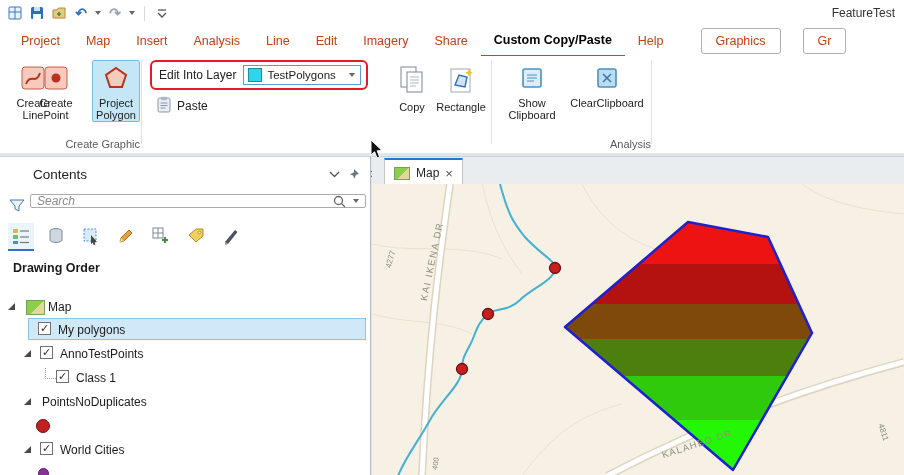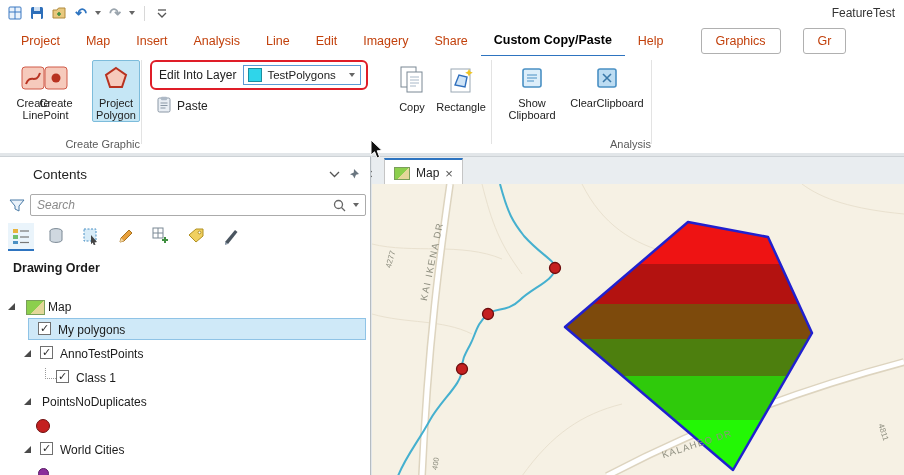--- a/index.html
+++ b/index.html
@@ -40,21 +40,21 @@
   .small-btn{position:absolute;display:flex;align-items:center;gap:5px;font-size:12px;}
 
   
   .workspace-bg{position:absolute;left:0;top:153px;width:904px;height:322px;background:#e2e6e9;}
 
   
   .contents{position:absolute;left:0;top:156px;width:370px;height:319px;background:#fff;border-right:1px solid #b5bcc2;border-top:1px solid #cdd2d6;}
   .c-header{position:absolute;left:0;top:4px;width:100%;height:26px;display:flex;align-items:center;margin-left:20px;}
   .c-title{font-size:13.5px;margin-left:13px;flex:1;}
   .c-hicon{width:20px;height:20px;display:flex;align-items:center;justify-content:center;color:#555;font-size:14px;}
-  .search-wrap{position:absolute;left:30px;top:37px;width:336px;height:22px;border:1px solid #ababab;border-radius:2px;display:flex;align-items:center;box-sizing:border-box;}
+  .search-wrap{position:absolute;left:30px;top:37px;width:336px;height:14px;border:1px solid #ababab;border-radius:2px;display:flex;align-items:center;box-sizing:border-box;}
   .search-wrap input{border:none;outline:none;flex:1;font-size:12px;padding:0 6px;font-family:"Liberation Sans",sans-serif;background:transparent;}
   .search-wrap input::placeholder{font-style:italic;color:#8a8a8a;}
   .c-tabs{position:absolute;left:8px;top:66px;display:flex;gap:9px;align-items:flex-end;}
   .c-tab{width:26px;height:26px;display:flex;align-items:center;justify-content:center;border-bottom:2px solid transparent;}
   .c-tab.active{background:#eaf4fb;border-bottom:2px solid #2e74c0;}
   .section-title{position:absolute;left:13px;top:104px;font-size:12.5px;font-weight:bold;color:#1b1b1b;}
   .tree{position:absolute;left:0;top:130px;width:370px;}
   .trow{position:absolute;height:23px;display:flex;align-items:center;font-size:12px;color:#1b1b1b;width:100%;}
   .tri{width:0;height:0;border-bottom:7px solid #4a4a4a;border-left:7px solid transparent;position:absolute;}
   .cbx{width:13px;height:13px;border:1px solid #707070;background:#fff;position:absolute;box-sizing:border-box;font-size:11px;line-height:11px;color:#2b2b2b;text-align:center;}

